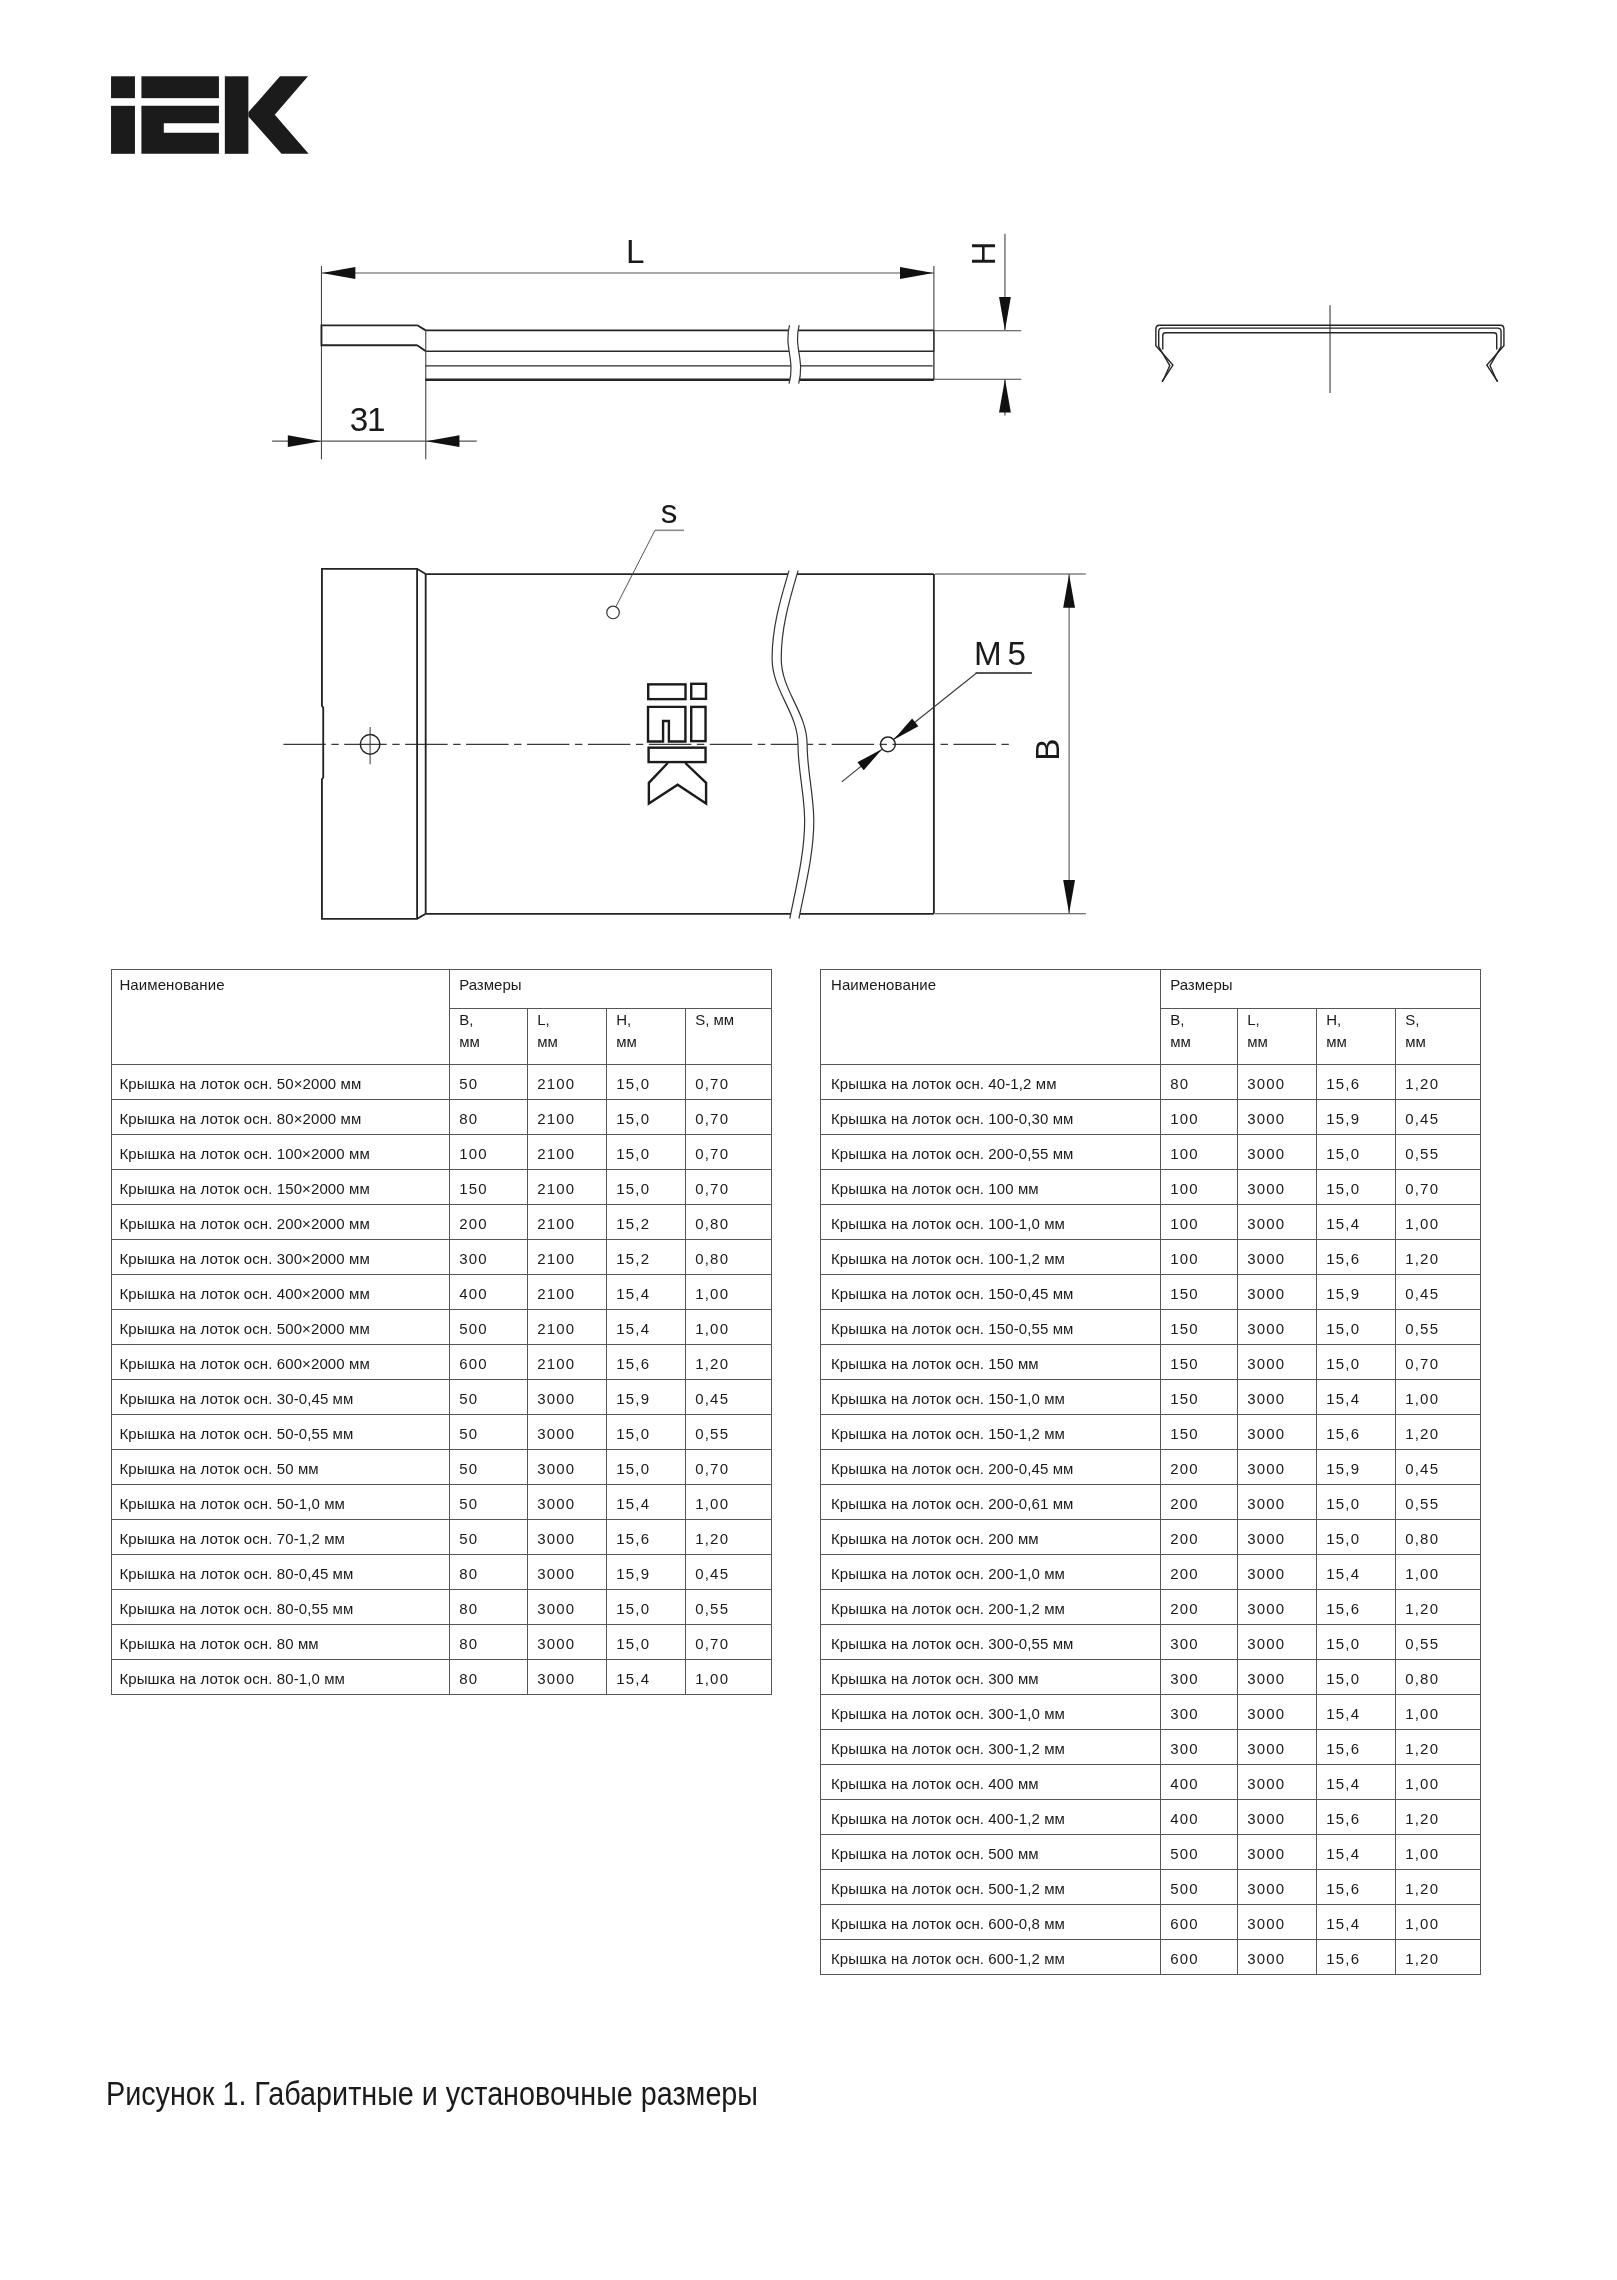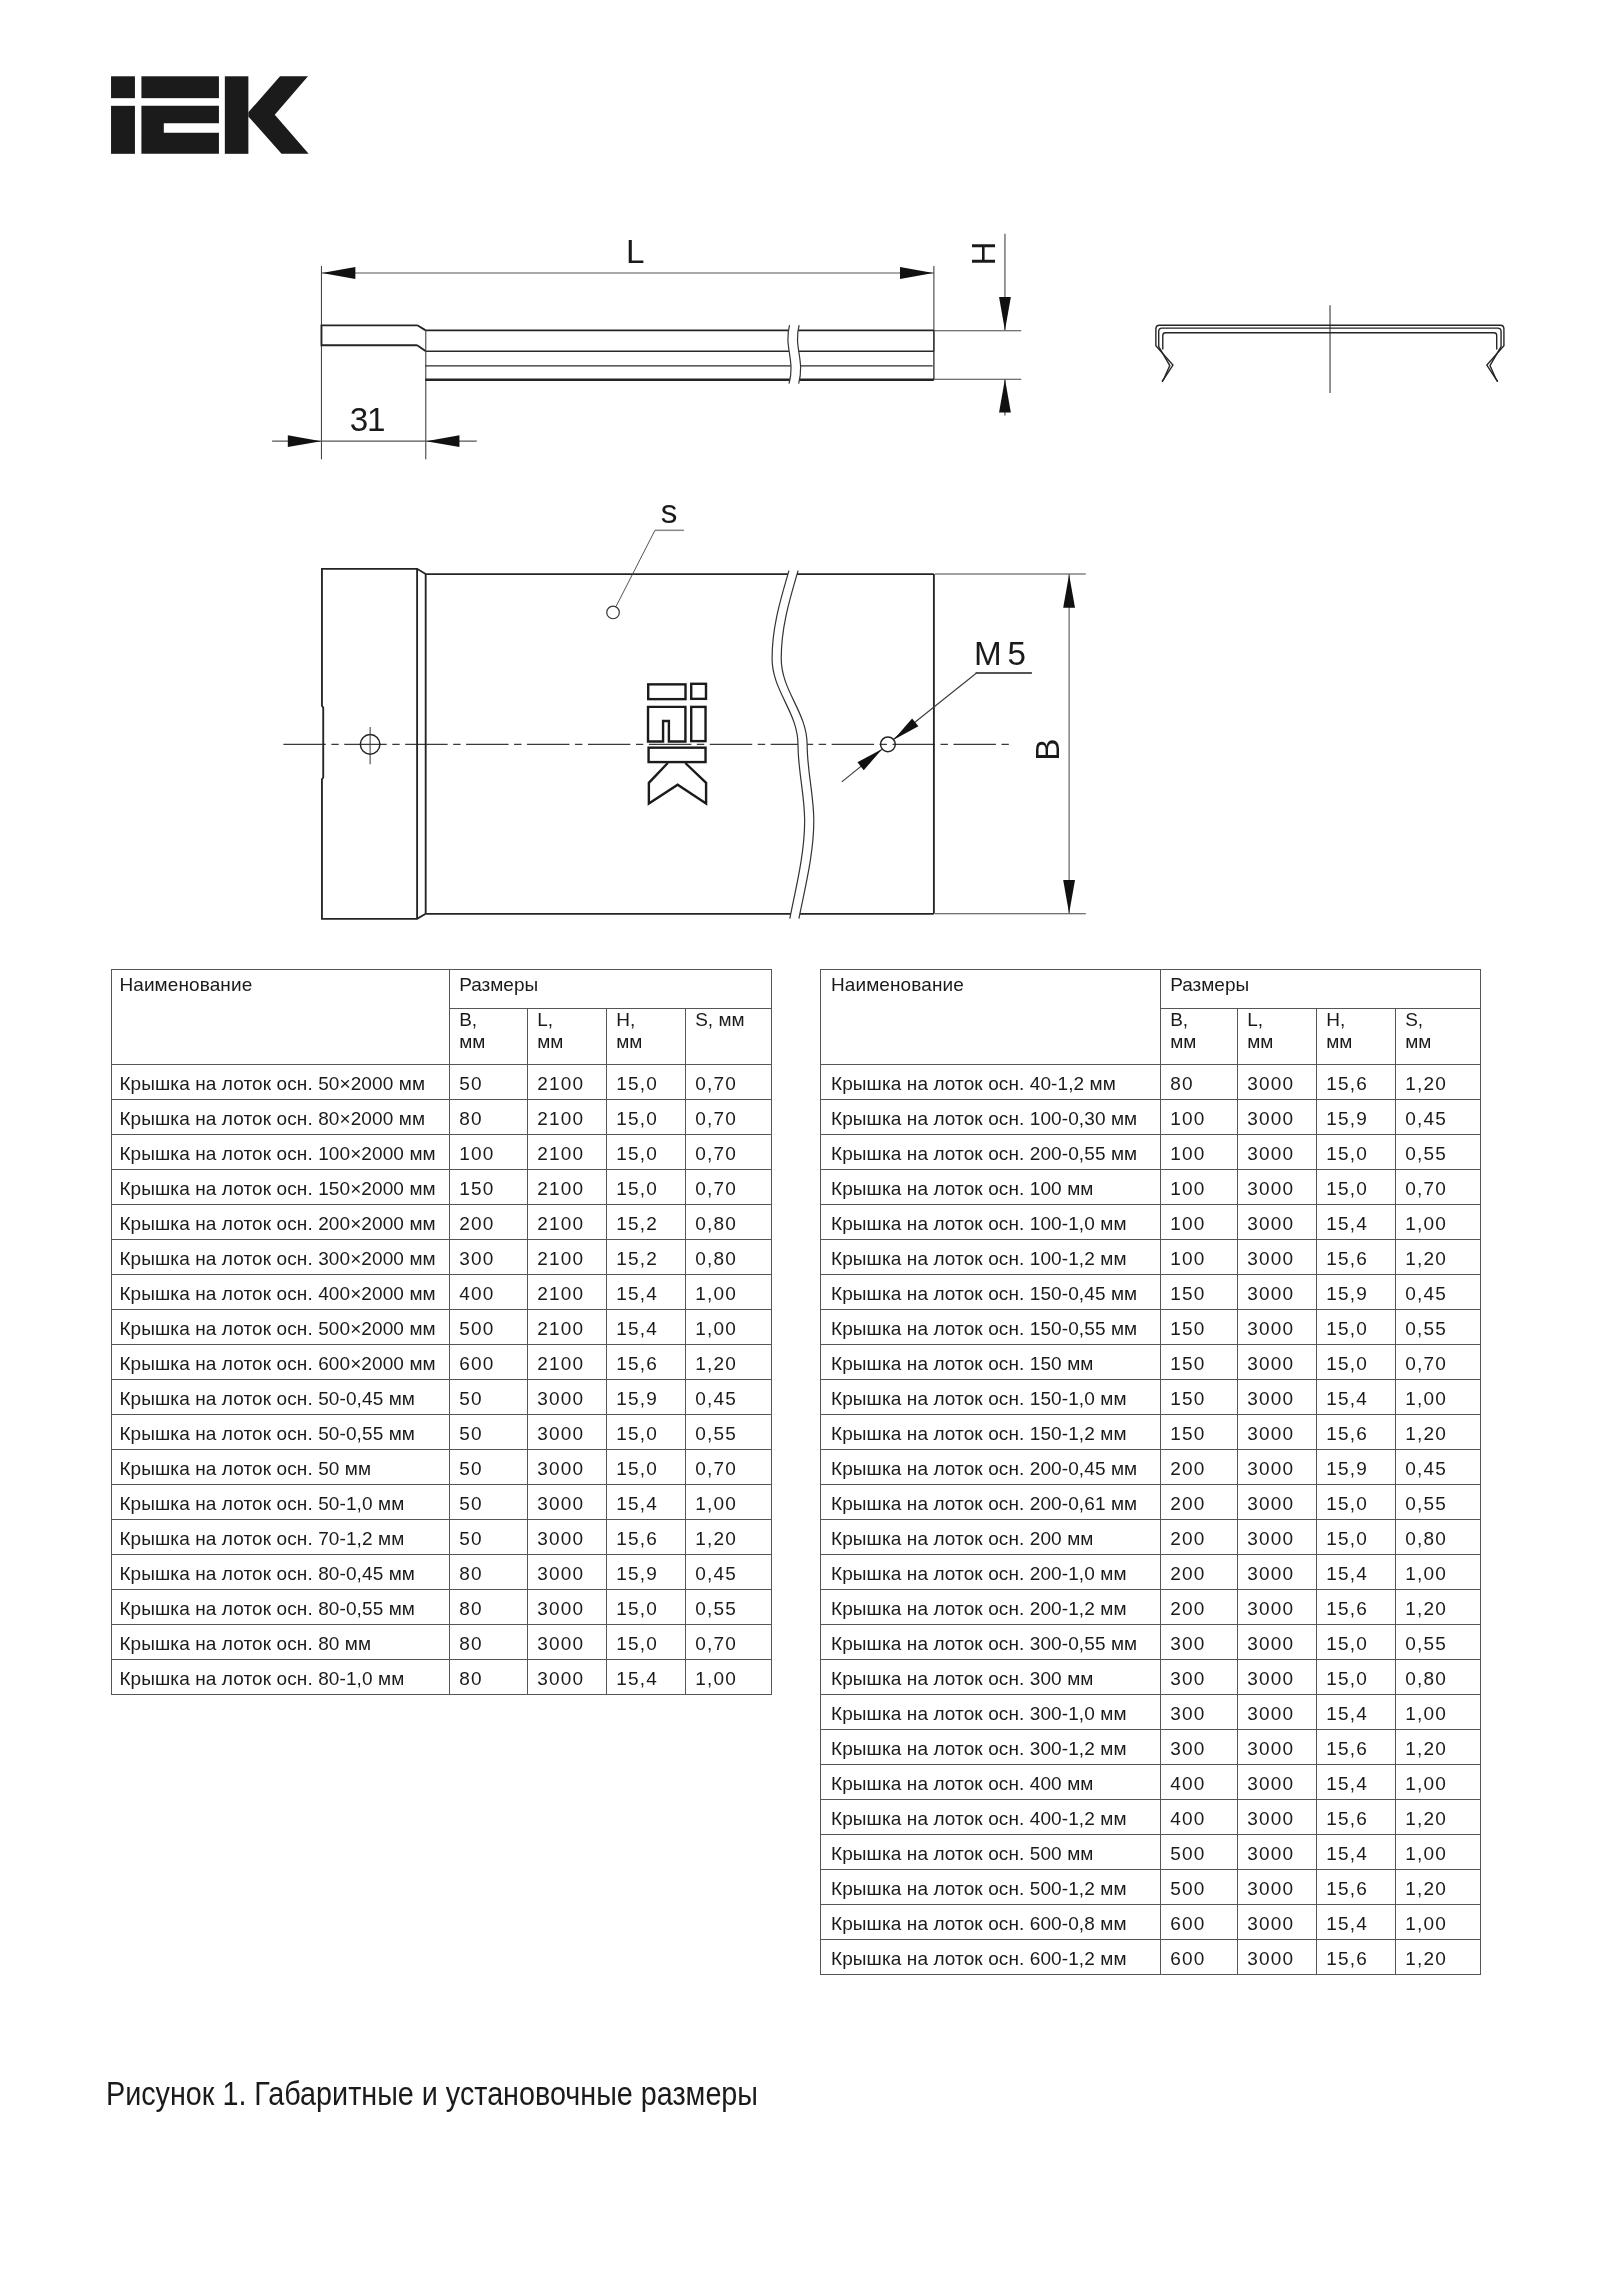--- a/index.html
+++ b/index.html
@@ -1,16 +1,16 @@
 <!DOCTYPE html>
 <html lang="ru" style="font-size:14.8px"><head><meta charset="utf-8">
 <style>
 html,body{margin:0;padding:0;background:#fff;}
 #page{position:relative;width:1618px;height:2281px;background:#fff;font-family:"Liberation Sans",sans-serif;overflow:hidden;}
-.tbl{position:absolute;border-collapse:separate;border-spacing:0;table-layout:fixed;font-size:19px;line-height:22px;color:#1a1a1a;border-top:1.8px solid #565656;border-left:1.8px solid #565656;}
+.tbl{position:absolute;border-collapse:separate;border-spacing:0;table-layout:fixed;font-size:15px;line-height:22px;color:#1a1a1a;border-top:1.8px solid #565656;border-left:1.8px solid #565656;}
 .tbl td{border-right:1.8px solid #565656;border-bottom:1.8px solid #565656;padding:0 0 0 9.2px;vertical-align:middle;box-sizing:border-box;white-space:nowrap;overflow:hidden;}
 .tbl tr.h1 td{height:39px;vertical-align:top;padding-top:4px;}
 .tbl tr.h2 td{height:56px;vertical-align:top;padding-top:0px;line-height:21.6px;border-bottom:1.8px solid #565656;}
 .tbl tr.d td{padding-top:4.2px;}
 .tbl tr.d td.num{letter-spacing:1.2px;}
 .tbl td.name{padding-left:7.4px;letter-spacing:0.1px;}
 .rt td.name{padding-left:10px;}
 .lt tr.d td{height:35px;}
 .rt tr.d td{height:35px;}
 #cap{position:absolute;left:106px;top:2074px;font-size:34px;color:#1a1a1a;transform:scaleX(0.8455);transform-origin:0 0;white-space:nowrap;}
@@ -219,21 +219,21 @@
           <td class="num">1,00</td>
         </tr>
 <tr class="d">
           <td class="name">Крышка на лоток осн. 600×2000 мм</td>
           <td class="num">600</td>
           <td class="num">2100</td>
           <td class="num">15,6</td>
           <td class="num">1,20</td>
         </tr>
 <tr class="d">
-          <td class="name">Крышка на лоток осн. 50-0,45 мм</td>
+          <td class="name">Крышка на лоток осн. 30-0,45 мм</td>
           <td class="num">50</td>
           <td class="num">3000</td>
           <td class="num">15,9</td>
           <td class="num">0,45</td>
         </tr>
 <tr class="d">
           <td class="name">Крышка на лоток осн. 50-0,55 мм</td>
           <td class="num">50</td>
           <td class="num">3000</td>
           <td class="num">15,0</td>

